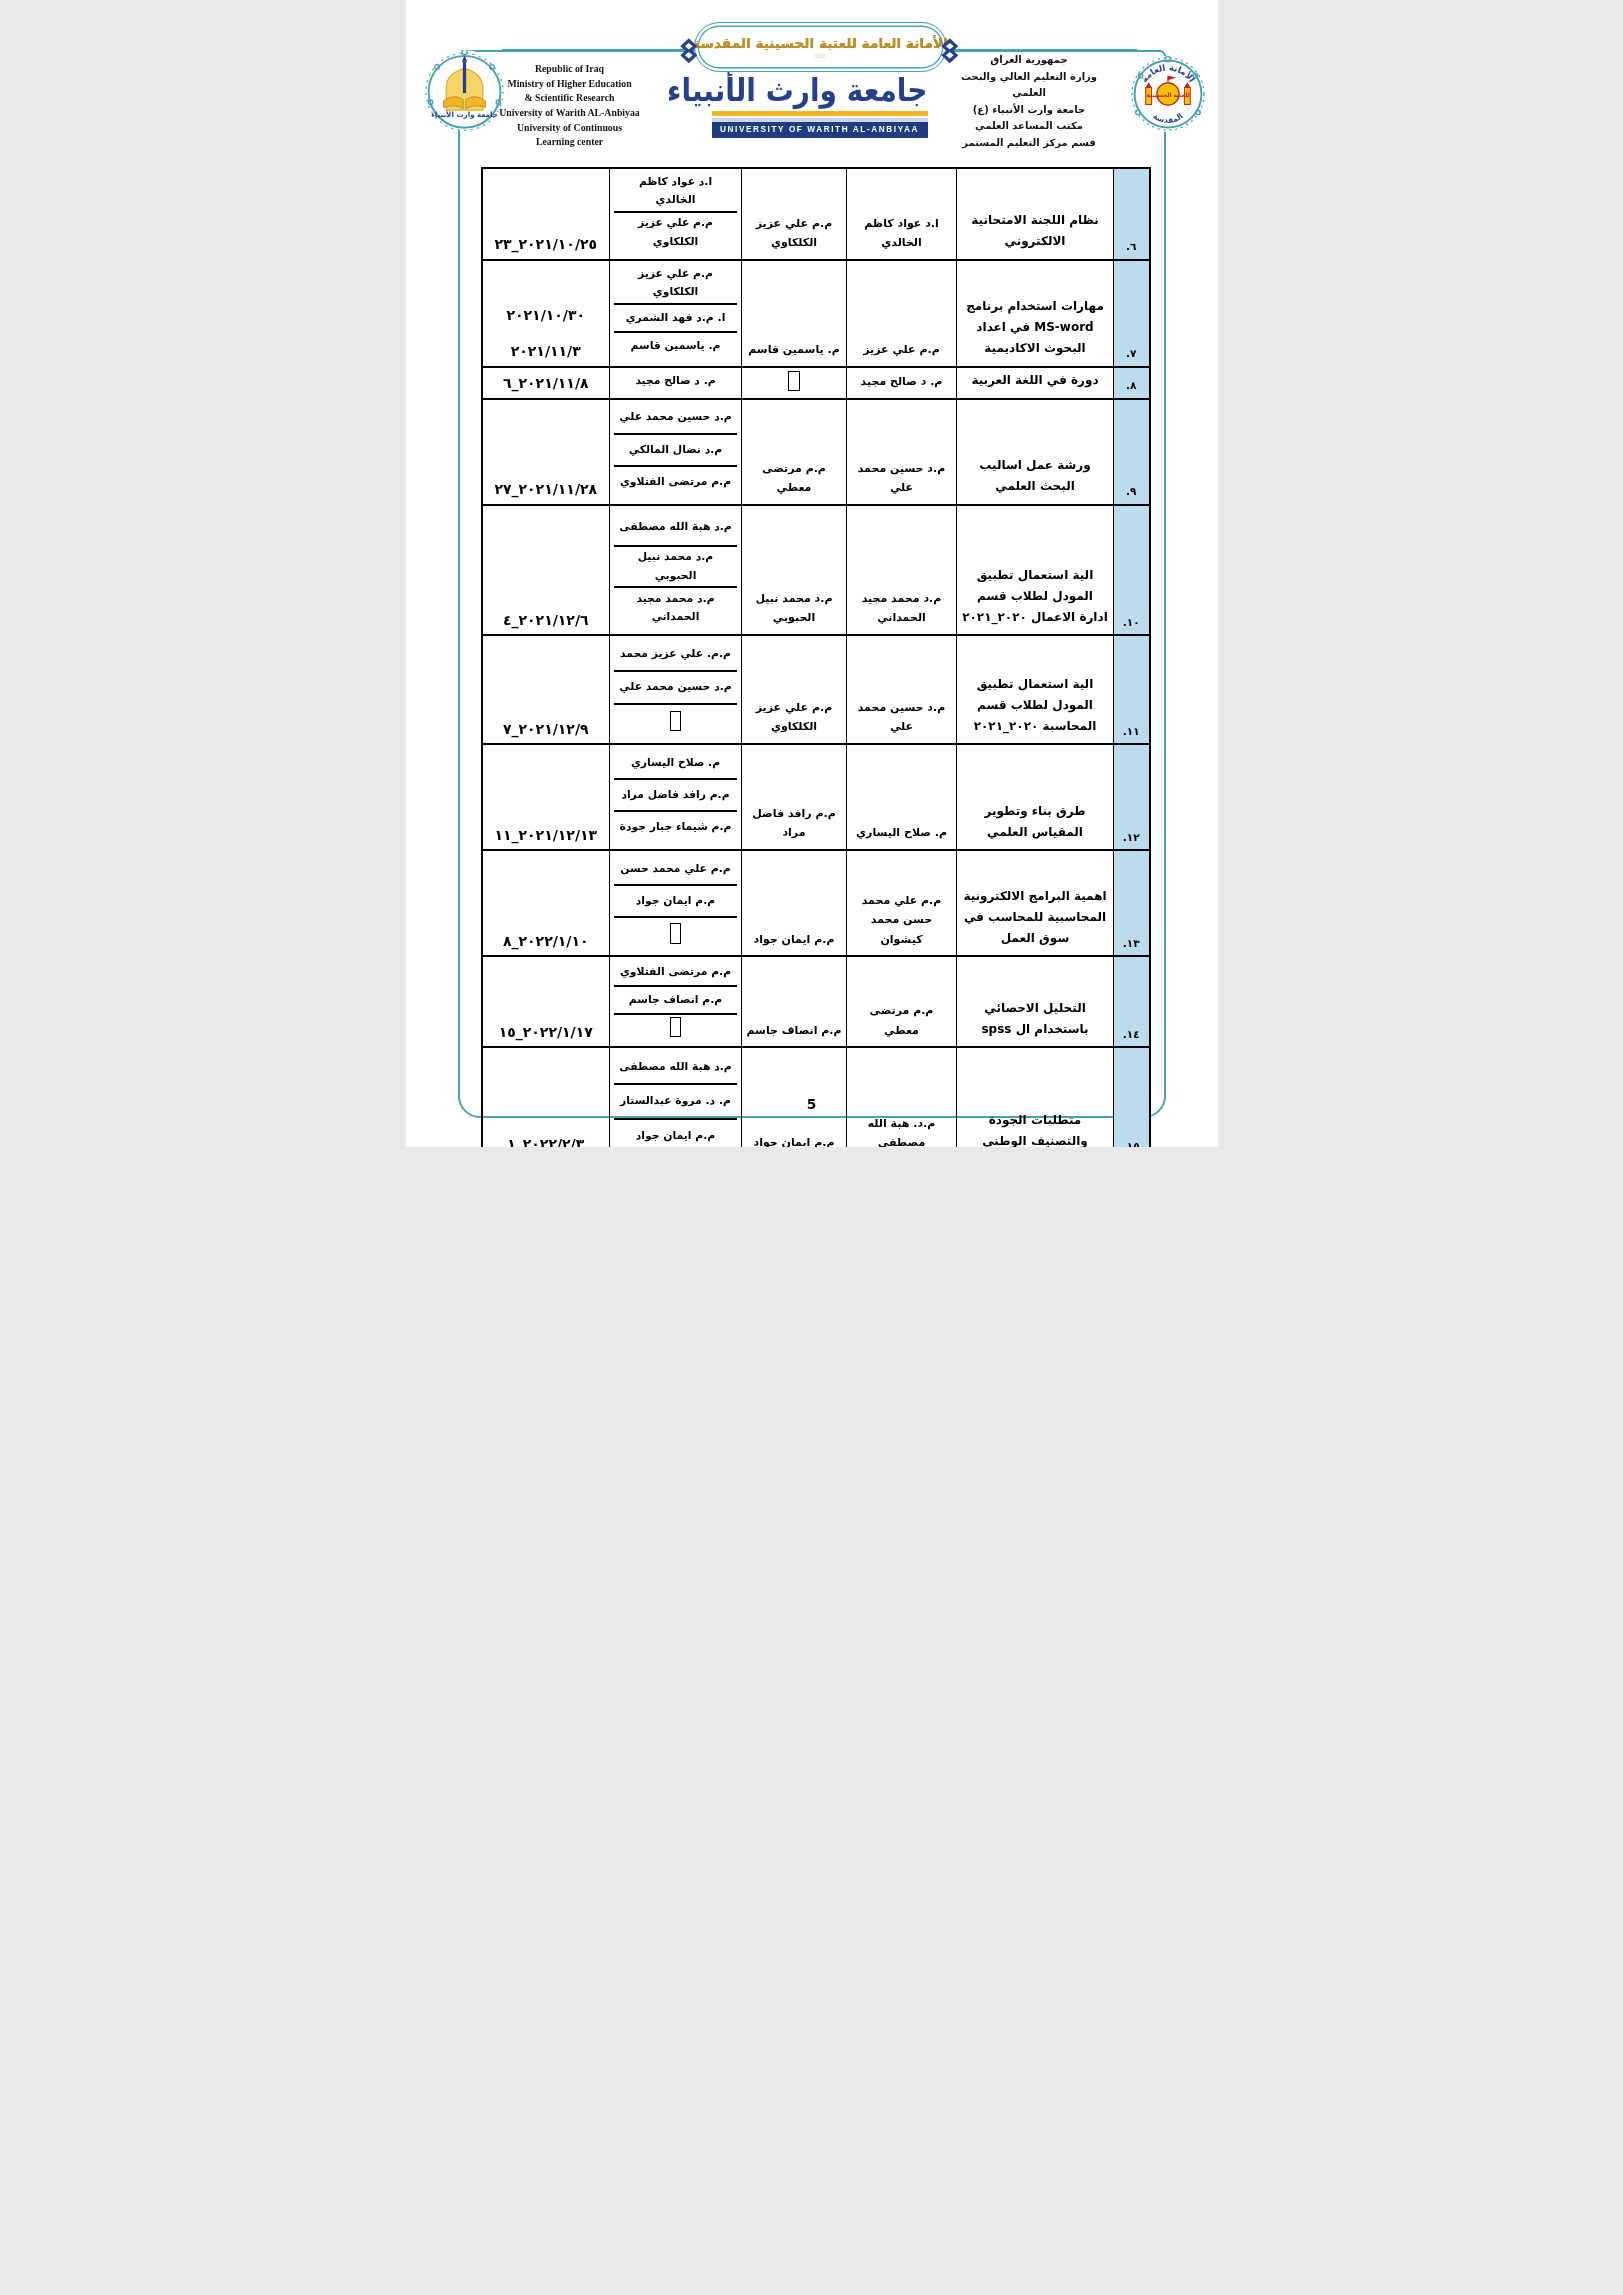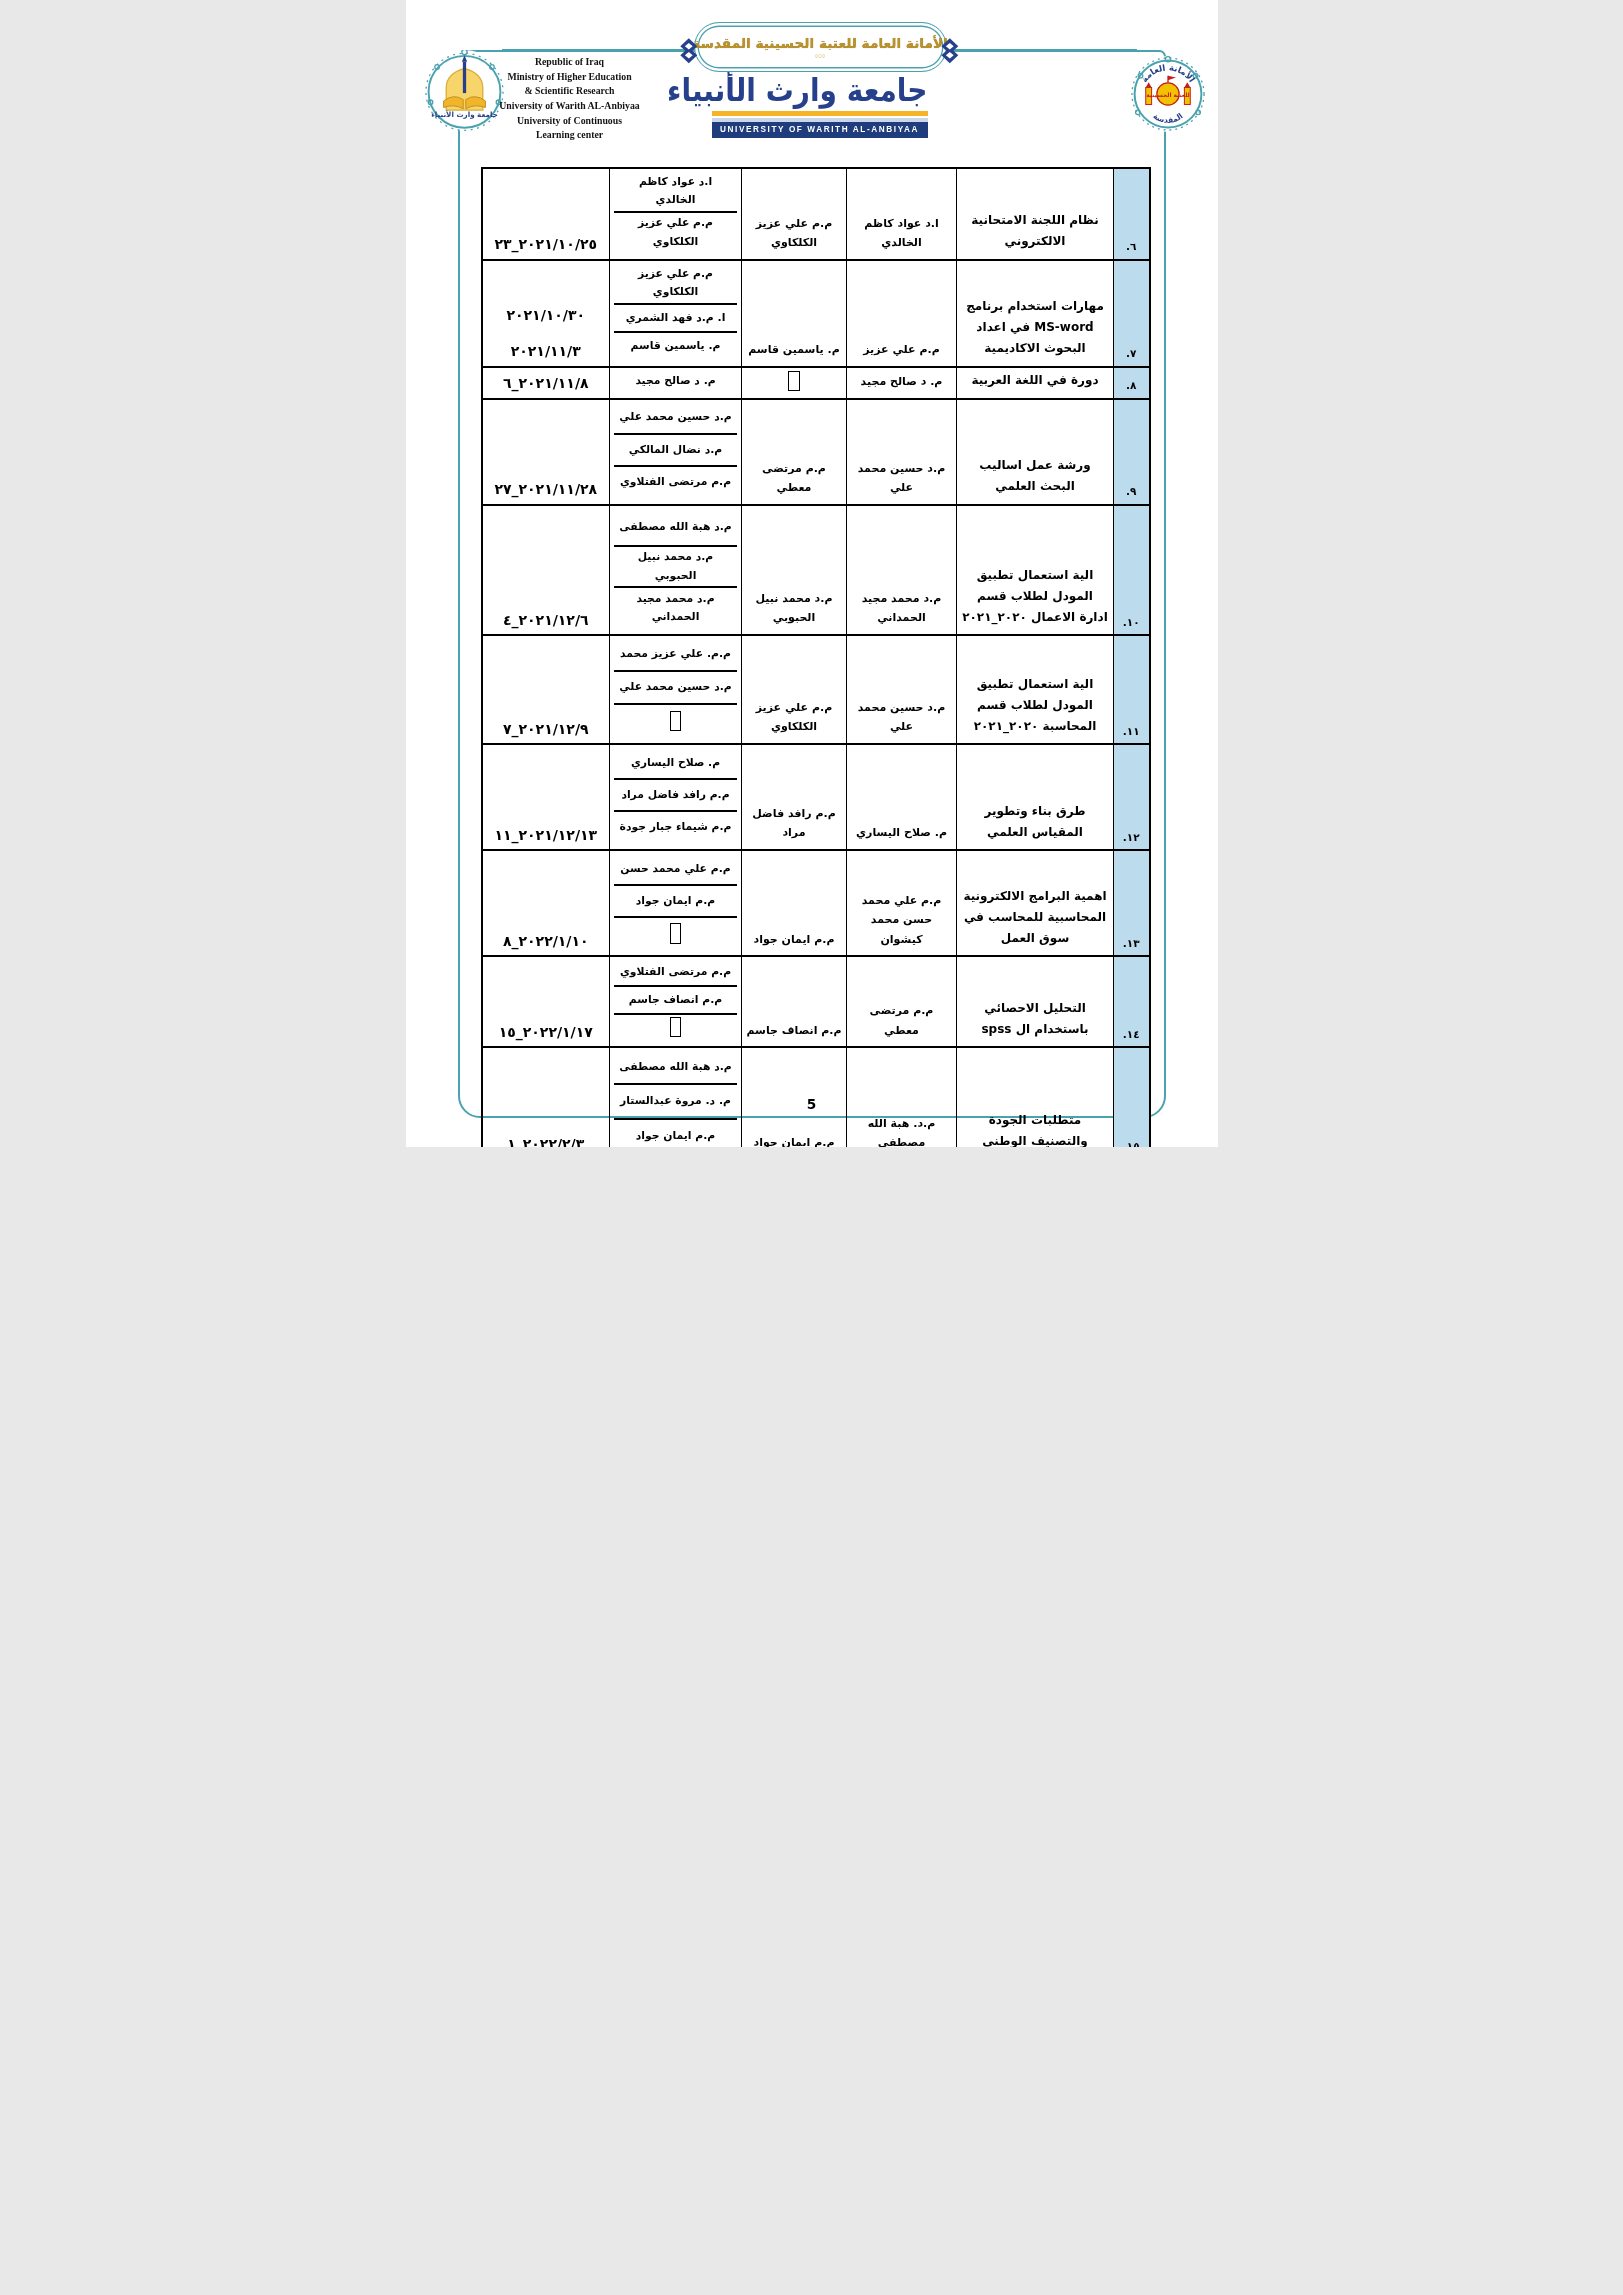--- a/index.html
+++ b/index.html
@@ -13,21 +13,21 @@
     position:absolute; left:52px; top:50px; width:708px; height:1068px;
     border:2.6px solid #4BA2AF; border-radius:6.5px 6.5px 22px 22px;
     box-sizing:border-box;
   }
   .topline{position:absolute; top:49px; height:2.6px; background:#4BA2AF;}
   .topline.l{left:96px; width:194px;}
   .topline.r{left:537px; width:194px;}
 
   
   .hdr-en{
-    position:absolute; left:90px; top:55px; width:148px;
+    position:absolute; left:90px; top:62px; width:148px;
     text-align:center; font-family:"Liberation Serif", serif;
     font-size:9.8px; font-weight:bold; line-height:1.5; color:#141414;
   }
   .hdr-ar{
     position:absolute; left:540px; top:52px; width:167px;
     direction:rtl; text-align:center; font-size:10px; font-weight:bold;
     line-height:1.65; color:#141414;
   }
   .logo{position:absolute; background:#fff; border-radius:50%;}
   .logo-left{left:18.3px; top:50px; width:81px; height:81px;}
@@ -153,20 +153,27 @@
     <div class="callig-sub">۞۞۞</div>
   </div>
 
   <div class="logo-center">
     <div class="uni-callig">جامعة وارث الأنبياء</div>
     <div class="bar-yellow"></div>
     <div class="bar-gray"></div>
     <div class="bar-navy">UNIVERSITY OF WARITH AL-ANBIYAA</div>
   </div>
 
+  <div class="hdr-ar">
+    <div>جمهورية العراق</div>
+    <div>وزارة التعليم العالي والبحث العلمي</div>
+    <div>جامعة وارث الأنبياء (ع)</div>
+    <div>مكتب المساعد العلمي</div>
+    <div>قسم مركز التعليم المستمر</div>
+  </div>
 
   <div class="logo logo-right">
     <svg width="76" height="76" viewBox="0 0 116 116">
       <circle cx="58" cy="58" r="51" fill="#fff" stroke="#4BA2AF" stroke-width="3"></circle>
       <circle cx="58" cy="58" r="55" fill="none" stroke="#4BA2AF" stroke-width="2" stroke-dasharray="3 6"></circle>
       <circle cx="58" cy="5" r="4" fill="none" stroke="#4BA2AF" stroke-width="2"></circle>
       <circle cx="16" cy="30" r="3.5" fill="none" stroke="#4BA2AF" stroke-width="2"></circle>
       <circle cx="100" cy="30" r="3.5" fill="none" stroke="#4BA2AF" stroke-width="2"></circle>
       <circle cx="12" cy="86" r="3.5" fill="none" stroke="#4BA2AF" stroke-width="2"></circle>
       <circle cx="104" cy="86" r="3.5" fill="none" stroke="#4BA2AF" stroke-width="2"></circle>

